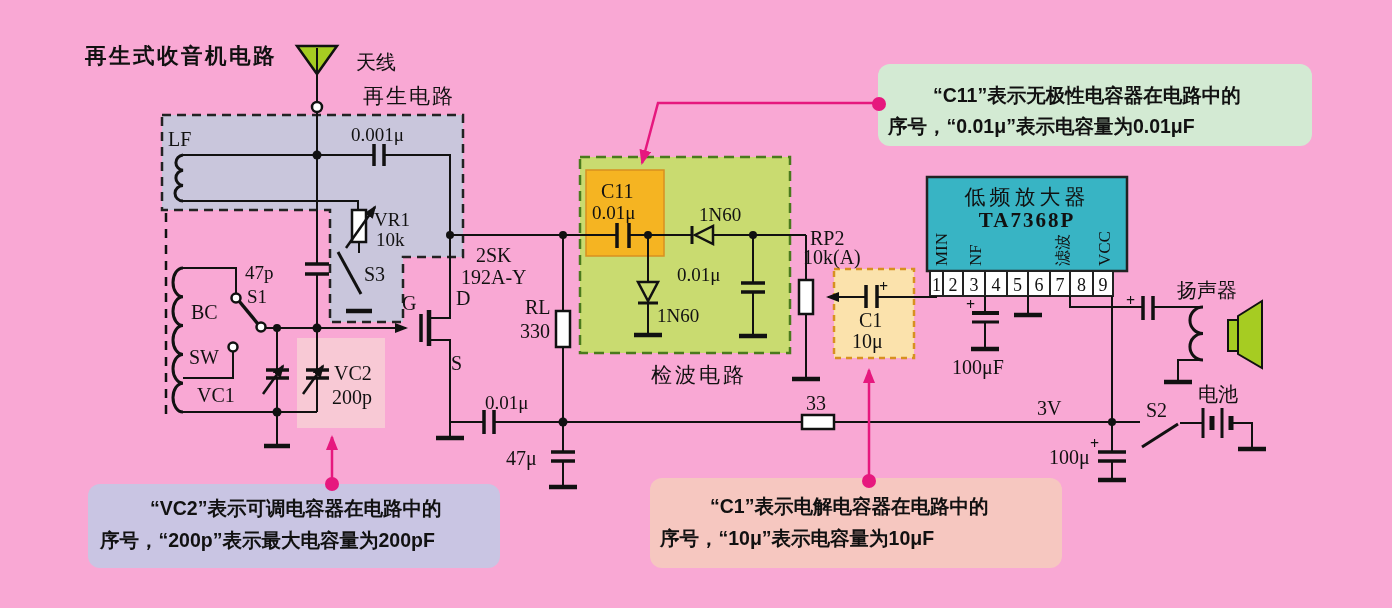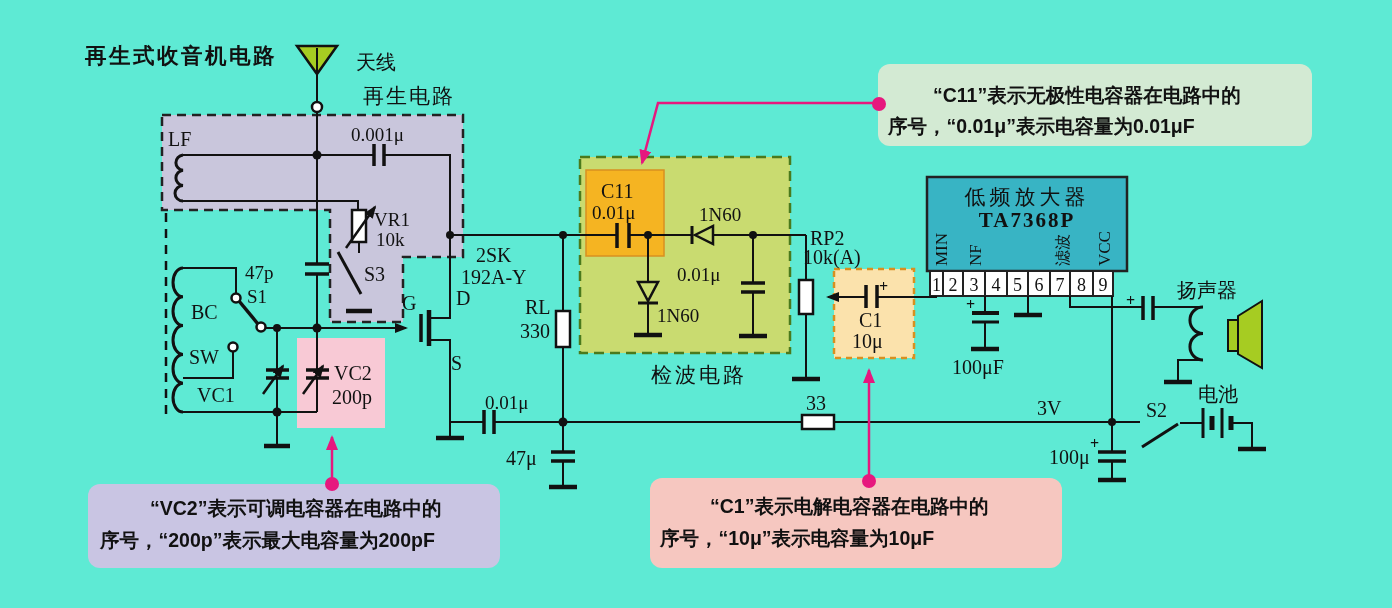--- a/index.html
+++ b/index.html
@@ -1,16 +1,16 @@
 <!DOCTYPE html>
 <html><head>
 <meta charset="utf-8">
 <style>
   html,body{margin:0;padding:0;background:#ffffff;}
-  .stage{position:relative;width:1392px;height:608px;background:#5eead4;overflow:hidden;}
+  .stage{position:relative;width:1392px;height:608px;background:#f9a8d4;overflow:hidden;}
   svg{display:block;}
   text{font-family:"Liberation Serif","DejaVu Serif",serif;fill:#111;}
   .cn{font-family:"Liberation Sans","DejaVu Sans",sans-serif;font-weight:bold;}
   .callout-text{font-family:"Liberation Sans","DejaVu Sans",sans-serif;font-weight:600;font-size:19.5px;}
   .lbl{font-size:20px;}
   .lbl-s{font-size:19px;}
   .plus{font-size:16px;font-weight:bold;}
 </style>
 </head>
 <body>

